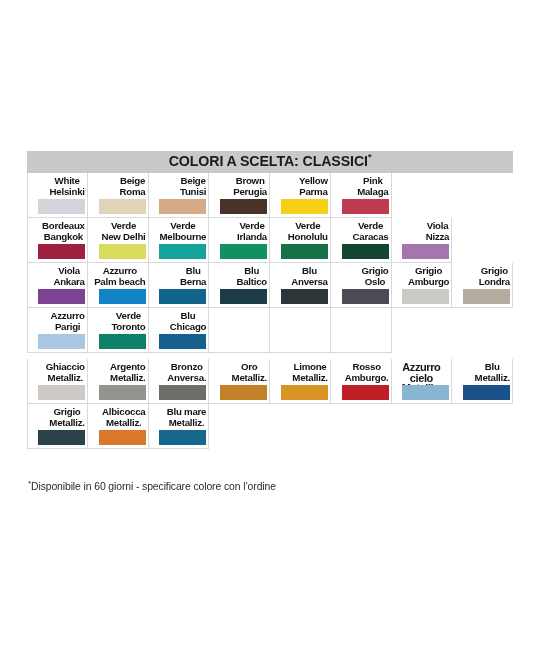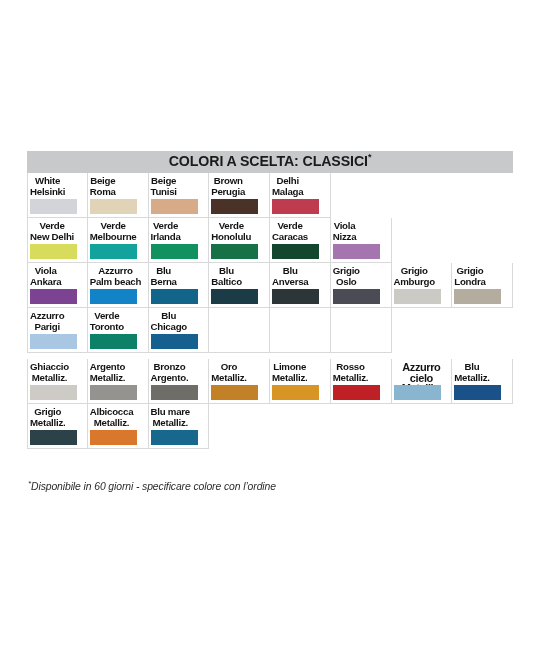--- a/index.html
+++ b/index.html
@@ -45,21 +45,21 @@
     width: 100%;
   }
   .cell {
     width: 60.75px;
     border-right: 1.6px solid #d8d9da;
     border-bottom: 1.6px solid #d8d9da;
     background: #ffffff;
     padding: 3px 2px 0 2px;
     display: flex;
     flex-direction: column;
-    align-items: flex-start;
+    align-items: flex-end;
     min-height: 45px;
   }
   .cell:first-child { border-left: 1.6px solid #d8d9da; }
   .cell.empty { background: #ffffff; }
 
   .cell-label {
     font-size: 9.7px;
     font-weight: bold;
     line-height: 10.6px;
     text-align: center;
@@ -78,21 +78,20 @@
     height: 15px;
     display: block;
   }
   .spacer-row { height: 6px; }
 
   .footnote {
     position: absolute;
     left: 28px;
     top: 481px;
     font-size: 10.4px;
-    font-style: italic;
     color: #2b2b2b;
     letter-spacing: -0.1px;
   }
   .footnote sup { font-size: 8px; vertical-align: super; line-height: 0; }
 </style>
 </head>
 <body>
 
 <div id="page">
 
@@ -117,26 +116,36 @@
             <div class="cell-label">Beige
 Tunisi</div>
             <div class="swatch" style="background: rgb(215, 171, 135);"></div>
           </div>
           <div class="cell">
             <div class="cell-label">Brown
 Perugia</div>
             <div class="swatch" style="background: rgb(75, 50, 40);"></div>
           </div>
           <div class="cell">
-            <div class="cell-label">Delhi
+            <div class="cell-label">Yellow
+Parma</div>
+            <div class="swatch" style="background: rgb(246, 208, 22);"></div>
+          </div>
+          <div class="cell">
+            <div class="cell-label">Pink
 Malaga</div>
             <div class="swatch" style="background: rgb(191, 59, 78);"></div>
           </div>
         </div>
         <div class="grid-row">
+          <div class="cell">
+            <div class="cell-label">Bordeaux
+Bangkok</div>
+            <div class="swatch" style="background: rgb(158, 31, 63);"></div>
+          </div>
           <div class="cell">
             <div class="cell-label">Verde
 New Delhi</div>
             <div class="swatch" style="background: rgb(216, 220, 92);"></div>
           </div>
           <div class="cell">
             <div class="cell-label">Verde
 Melbourne</div>
             <div class="swatch" style="background: rgb(19, 163, 156);"></div>
           </div>
@@ -240,36 +249,36 @@
 Metalliz.</div>
             <div class="swatch" style="background: rgb(206, 202, 198);"></div>
           </div>
           <div class="cell">
             <div class="cell-label">Argento
 Metalliz.</div>
             <div class="swatch" style="background: rgb(149, 147, 143);"></div>
           </div>
           <div class="cell">
             <div class="cell-label">Bronzo
-Argento.</div>
+Anversa.</div>
             <div class="swatch" style="background: rgb(111, 109, 104);"></div>
           </div>
           <div class="cell">
             <div class="cell-label">Oro
 Metalliz.</div>
             <div class="swatch" style="background: rgb(194, 129, 38);"></div>
           </div>
           <div class="cell">
             <div class="cell-label">Limone
 Metalliz.</div>
             <div class="swatch" style="background: rgb(215, 150, 35);"></div>
           </div>
           <div class="cell">
             <div class="cell-label">Rosso
-Metalliz.</div>
+Amburgo.</div>
             <div class="swatch" style="background: rgb(191, 32, 38);"></div>
           </div>
           <div class="cell">
             <div class="cell-label tiny">Azzurro cielo
 Metalliz.</div>
             <div class="swatch" style="background: rgb(138, 181, 209);"></div>
           </div>
           <div class="cell">
             <div class="cell-label">Blu
 Metalliz.</div>

